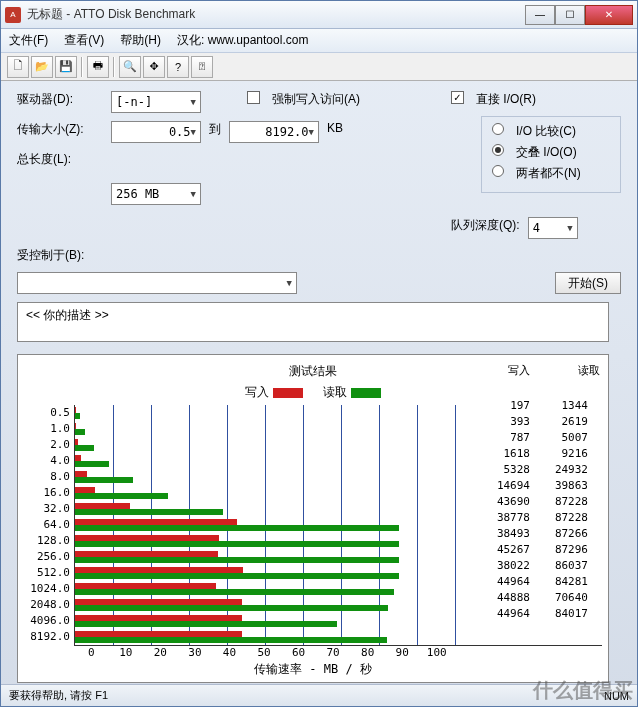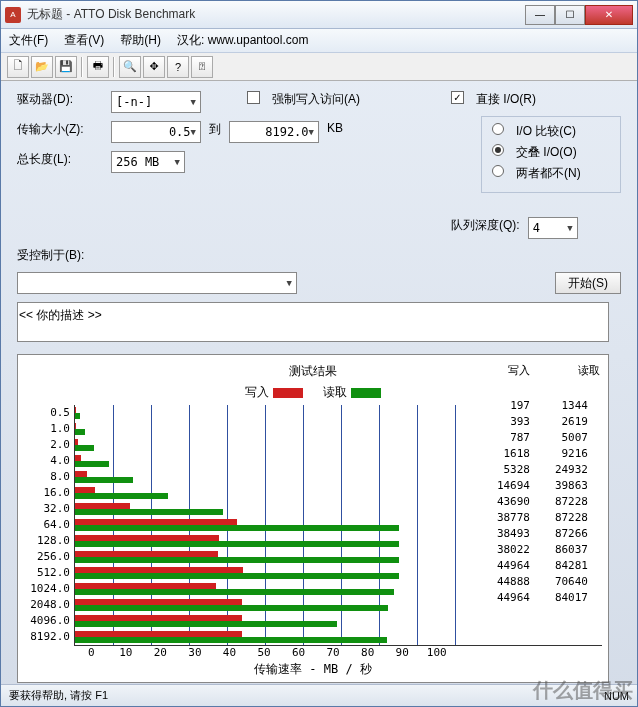--- a/index.html
+++ b/index.html
@@ -20,21 +20,21 @@
 .row { display: flex; align-items: flex-start; margin-bottom: 8px; gap: 8px; }
 .label { width: 86px; text-align: left; }
 .combo { height: 22px; border: 1px solid #888; background: white; padding: 0 4px; font-family: monospace; font-size: 12px; display: flex; align-items: center; justify-content: space-between; }
 .combo .arrow { font-size: 9px; color: #444; }
 .chk { width: 13px; height: 13px; border: 1px solid #666; background: white; display: inline-flex; align-items: center; justify-content: center; margin-right: 4px; font-size: 10px; }
 .radio { width: 12px; height: 12px; border: 1px solid #666; border-radius: 50%; background: white; display: inline-flex; align-items: center; justify-content: center; margin-right: 4px; }
 .radio.on::after { content: ''; width: 6px; height: 6px; background: #333; border-radius: 50%; }
 .group { border: 1px solid #b8c4d6; padding: 6px 10px; margin-left: 30px; }
 .group .row { margin-bottom: 4px; }
 .btn { height: 22px; padding: 0 12px; border: 1px solid #888; background: linear-gradient(#fcfcfc,#e4e4e4); cursor: pointer; display: inline-flex; align-items: center; }
-.desc-box { width: 592px; height: 40px; border: 1px solid #888; background: white; padding: 4px 1px; margin-top: 8px; }
+.desc-box { width: 592px; height: 40px; border: 1px solid #888; background: white; padding: 4px 8px; margin-top: 8px; }
 .results { width: 592px; border: 1px solid #888; background: white; margin-top: 12px; padding: 8px 6px 4px 6px; position: relative; }
 .chart-title { text-align: center; margin-bottom: 4px; }
 .legend { display: flex; justify-content: center; gap: 20px; margin-bottom: 4px; }
 .legend-item { display: flex; align-items: center; gap: 4px; }
 .swatch { width: 30px; height: 10px; }
 .chart-area { display: flex; }
 .ylabels { width: 50px; text-align: right; padding-right: 4px; font-family: monospace; font-size: 11px; }
 .ylabels div { height: 16px; line-height: 16px; }
 .bars-grid { flex: 1; position: relative; border-left: 1px solid #333; border-bottom: 1px solid #333; }
 .grid-line { position: absolute; top: 0; bottom: 0; width: 1px; background: #3050a0; }
@@ -108,21 +108,21 @@
             </div>
           <span>到</span>
           <div class="combo" style="width:90px;">
               <span style="flex:1;text-align:right;">8192.0</span>
               <span class="arrow">▼</span>
             </div>
           <span>KB</span>
         </div>
         <div class="row">
           <span class="label">总长度(L):</span>
-          <div class="combo" style="width:74px;">
+          <div class="combo" style="width:90px;margin-top:32px;">
               <span>256 MB</span>
               <span class="arrow">▼</span>
             </div>
         </div>
       </div>
       <div style="width:170px;">
         <div class="row">
             <span class="chk">✓</span>
             <span>直接 I/O(R)</span>
           </div>
@@ -320,20 +320,24 @@
             </div>
             <div class="vrow">
               <span class="wv">38778</span>
               <span class="rv">87228</span>
             </div>
             <div class="vrow">
               <span class="wv">38493</span>
               <span class="rv">87266</span>
             </div>
             <div class="vrow">
+              <span class="wv">45267</span>
+              <span class="rv">87296</span>
+            </div>
+            <div class="vrow">
               <span class="wv">38022</span>
               <span class="rv">86037</span>
             </div>
             <div class="vrow">
               <span class="wv">44964</span>
               <span class="rv">84281</span>
             </div>
             <div class="vrow">
               <span class="wv">44888</span>
               <span class="rv">70640</span>

